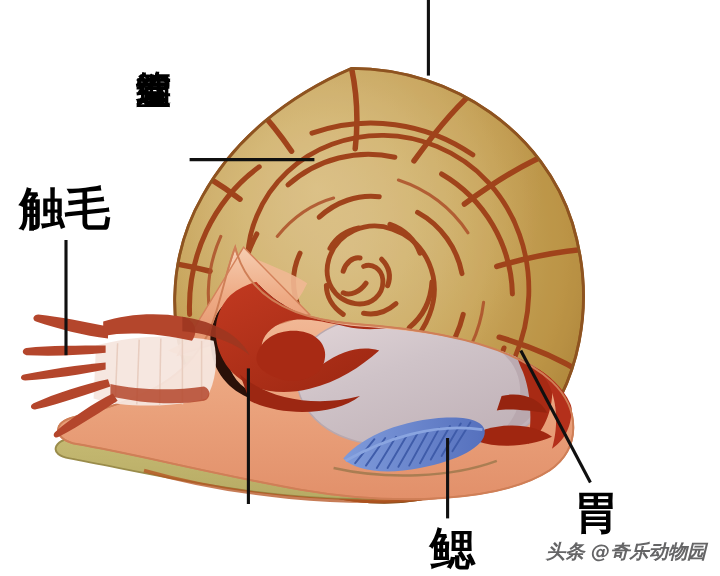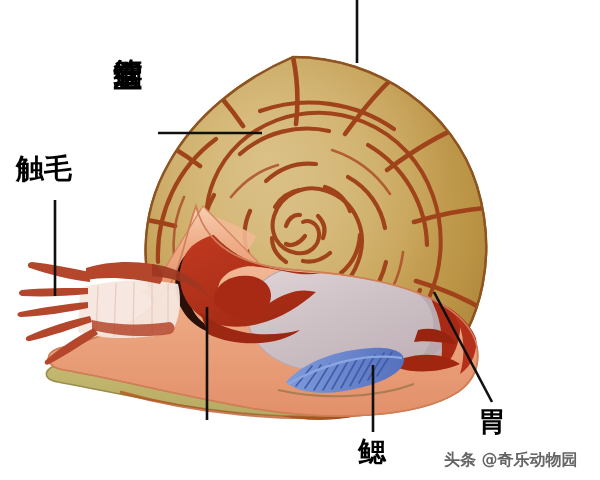--- a/index.html
+++ b/index.html
@@ -26,21 +26,21 @@
   .label {
     position: absolute;
     color: #000000;
     font-weight: 700;
     line-height: 1.0;
     white-space: pre;
     letter-spacing: 0px;
     user-select: none;
   }
   .label-h {
-    font-size: 28px;
+    font-size: 38px;
   }
   .label-v {
     font-size: 29px;
     writing-mode: vertical-rl;
     text-orientation: upright;
     line-height: 1.12;
   }
   .watermark {
     position: absolute;
     font-size: 16px;
@@ -393,15 +393,15 @@
 
   <div class="label label-v" style="left:112px; top:36px;">连室细管</div>
 
   <div class="label label-h" style="left:16px; top:155px;">触毛</div>
 
 
   <div class="label label-h" style="left:358px; top:438px;">鳃</div>
 
   <div class="label label-h" style="left:478px; top:408px;">胃</div>
 
-  <div class="watermark" style="left:444px; top:450px;">头条 @奇乐动物园</div>
+  <div class="watermark" style="left:455px; top:450px;font-style:italic;">头条 @奇乐动物园</div>
 
 </div>
 
 </body></html>

